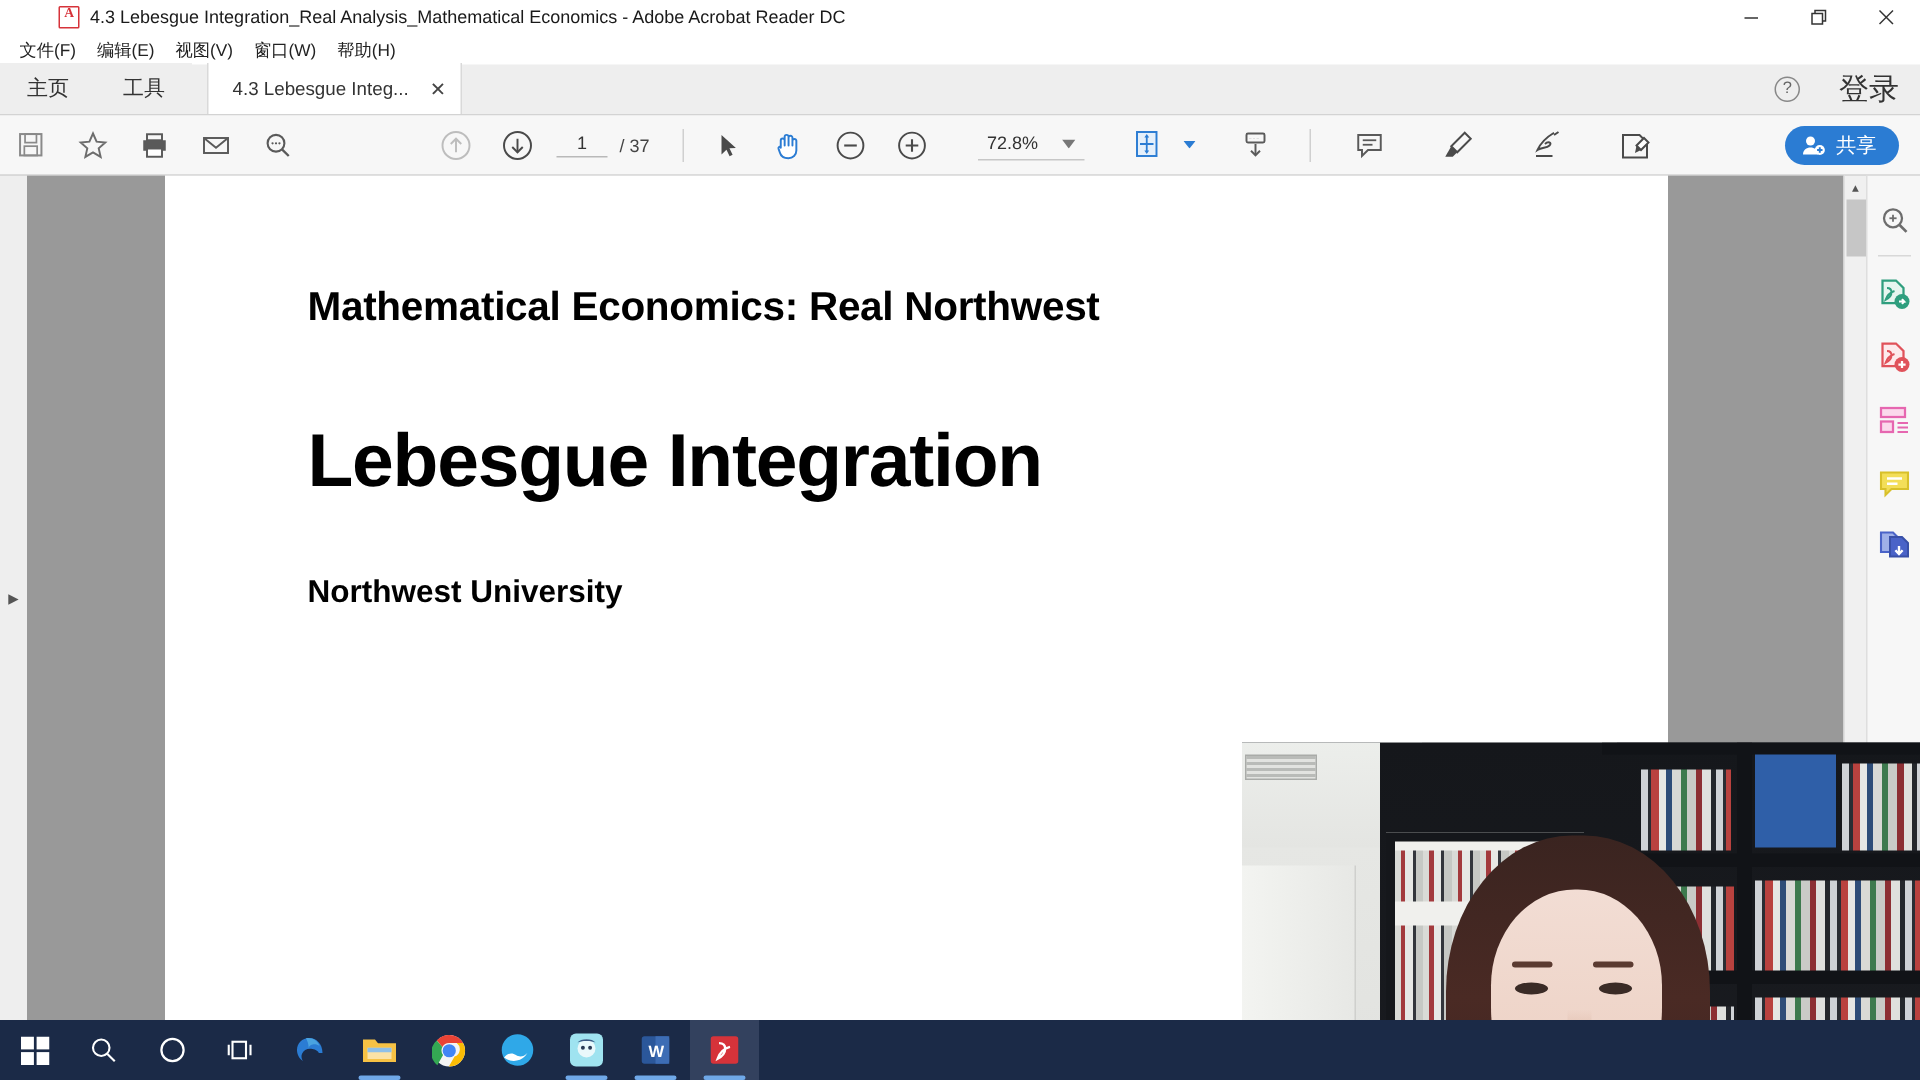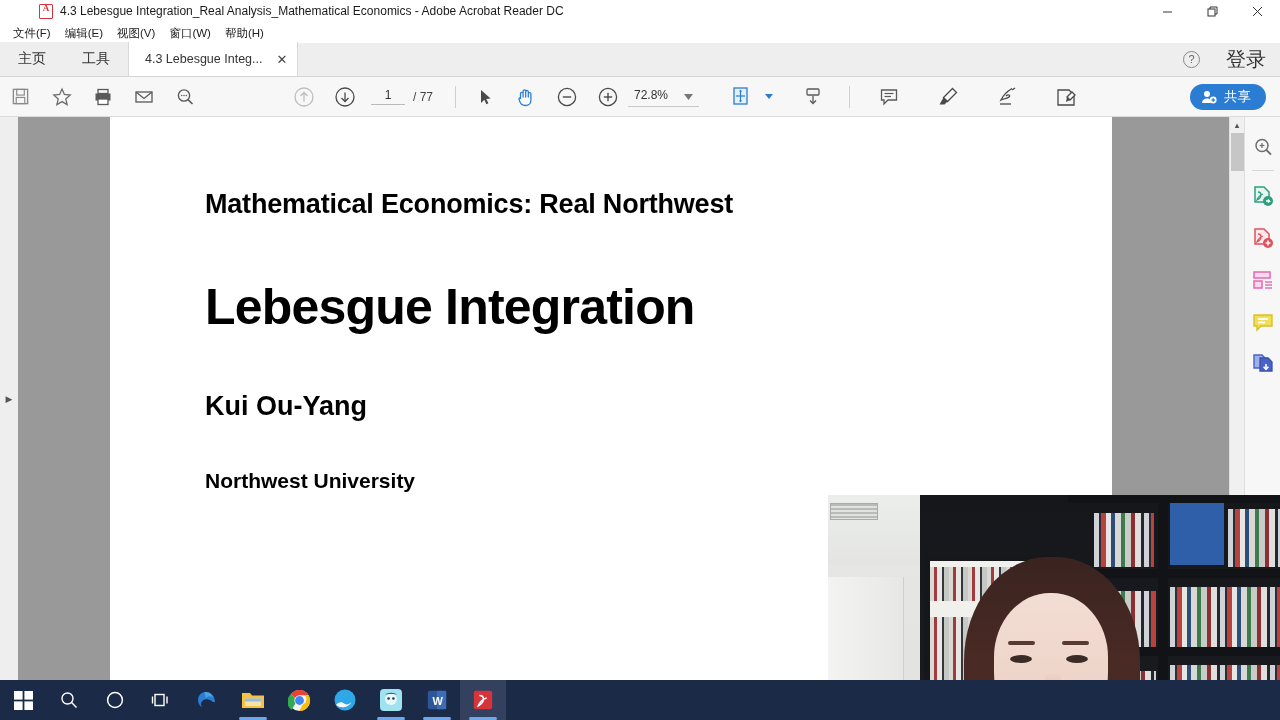--- a/index.html
+++ b/index.html
@@ -44,21 +44,21 @@
     position: absolute; top: 43px; left: 0; width: 1280px; height: 34px;
     background: #eeeeee; border-bottom: 1px solid #d3d3d3; display: flex; align-items: flex-end;
   }
   .toptab {
     height: 34px; display: flex; align-items: center; justify-content: center;
     font-size: 14px; color: #333; padding: 0 18px; background: #eeeeee;
   }
   .doctab {
     height: 34px; min-width: 160px; background: #ffffff; display: flex; align-items: center;
     padding: 0 10px 0 16px; border-left: 1px solid #d9d9d9; border-right: 1px solid #d9d9d9;
-    font-size: 12.5px; color: #333;
+    margin-left: 10px; font-size: 12.5px; color: #333;
   }
   .doctab .label { white-space: nowrap; }
   .doctab .tabclose { margin-left: 14px; font-size: 13px; color: #444; }
   .tab-right { margin-left: auto; display: flex; align-items: center; height: 34px; padding-right: 14px; }
   .helpcircle { width: 17px; height: 17px; border-radius: 50%; border: 1.3px solid #888;
     display: flex; align-items: center; justify-content: center; font-size: 11px; color: #666;
     margin-right: 26px; }
   .signin { font-size: 20px; color: #333; }
 
   
@@ -68,21 +68,21 @@
     display: flex; align-items: center;
   }
   .tb-icon { width: 41px; height: 40px; display: flex; align-items: center; justify-content: center; }
   .tb-sep { width: 1px; height: 22px; background: #d0d0d0; margin: 0 8px; }
   .pagebox { display: flex; align-items: center; margin-left: 6px; }
   .pagefield {
     width: 34px; text-align: center; font-size: 12px; color: #333;
     border-bottom: 1px solid #b9b9b9; padding-bottom: 2px;
   }
   .pagetotal { font-size: 12px; color: #444; margin-left: 8px; }
-  .zoombox { display: flex; align-items: center; margin-left: 0;
+  .zoombox { display: flex; align-items: center; margin-left: 24px;
     border-bottom: 1px solid #c7c7c7; padding-bottom: 2px; }
   .zoomval { font-size: 12px; color: #333; width: 46px; text-align: center; }
   .zoomcaret { margin-left: 10px; margin-right: 6px; }
   .sharebtn {
     margin-left: auto; margin-right: 14px; height: 26px; padding: 0 15px 0 11px;
     background: #2b7cd3; border-radius: 13px; color: #fff; font-size: 13.5px;
     display: flex; align-items: center; gap: 7px;
   }
 
   
@@ -284,21 +284,21 @@
     <div class="tb-icon">
       <svg width="22" height="22" viewBox="0 0 22 22">
         <circle cx="11" cy="11" r="9" fill="none" stroke="#4a4a4a" stroke-width="1.3"></circle>
         <line x1="11" y1="6.5" x2="11" y2="15.5" stroke="#4a4a4a" stroke-width="1.3"></line>
         <polyline points="7.5,12 11,15.5 14.5,12" fill="none" stroke="#4a4a4a" stroke-width="1.3"></polyline>
       </svg>
     </div>
 
     <div class="pagebox">
       <div class="pagefield">1</div>
-      <div class="pagetotal">/ 77</div>
+      <div class="pagetotal">/ 37</div>
     </div>
 
     <div class="tb-sep" style="margin-left:22px"></div>
 
     <div class="tb-icon">
       <svg width="20" height="20" viewBox="0 0 20 20">
         <polygon points="6,3 6,16 9.3,12.8 11.4,17.2 13.4,16.2 11.3,11.9 15.6,11.6" fill="#4a4a4a"></polygon>
       </svg>
     </div>
     <div class="tb-icon">
@@ -401,21 +401,20 @@
   <div class="docarea">
 
     <div class="navpane">
       <span style="font-size:9px;color:#555;">▶</span>
     </div>
 
     <div class="page">
       <div class="page-inner">
         <div class="doc-subtitle">Mathematical Economics: Real Northwest</div>
         <div class="doc-title">Lebesgue Integration</div>
-        <div class="doc-author">Kui Ou-Yang</div>
         <div class="doc-affil">
           <div>Northwest University</div>
         </div>
       </div>
     </div>
 
     <div class="scrollbar">
       <div class="sb-arrow" style="font-size:9px;color:#555;">▴</div>
       <div class="sb-thumb"></div>
     </div>

